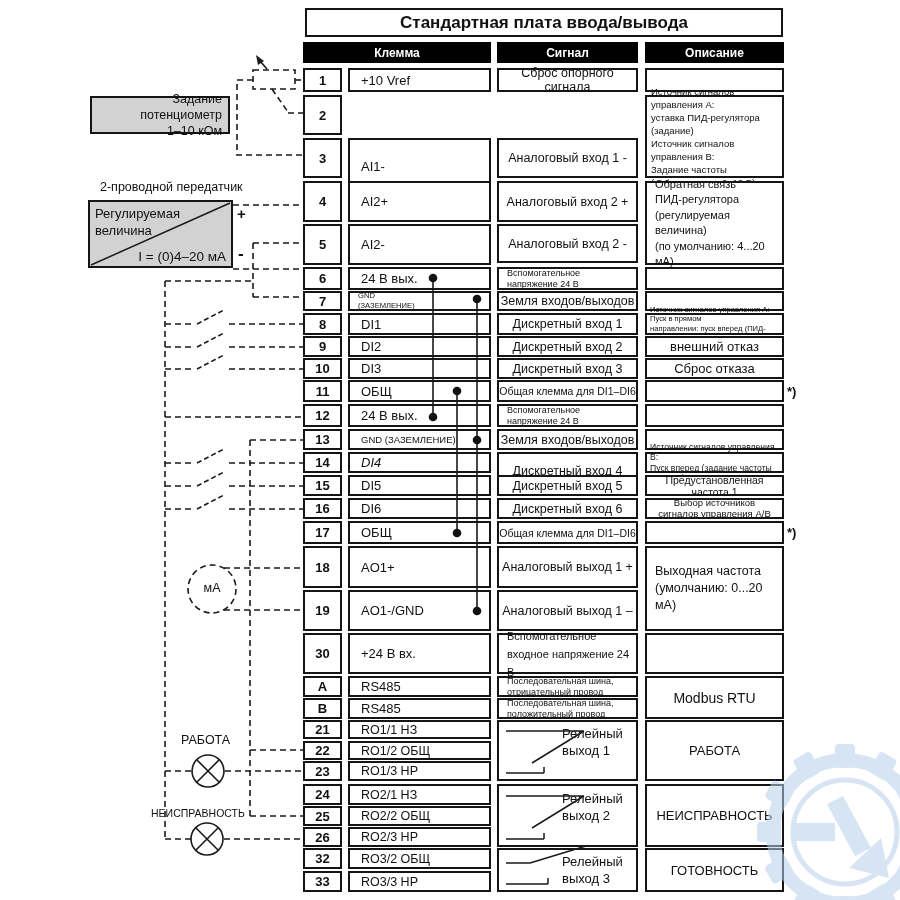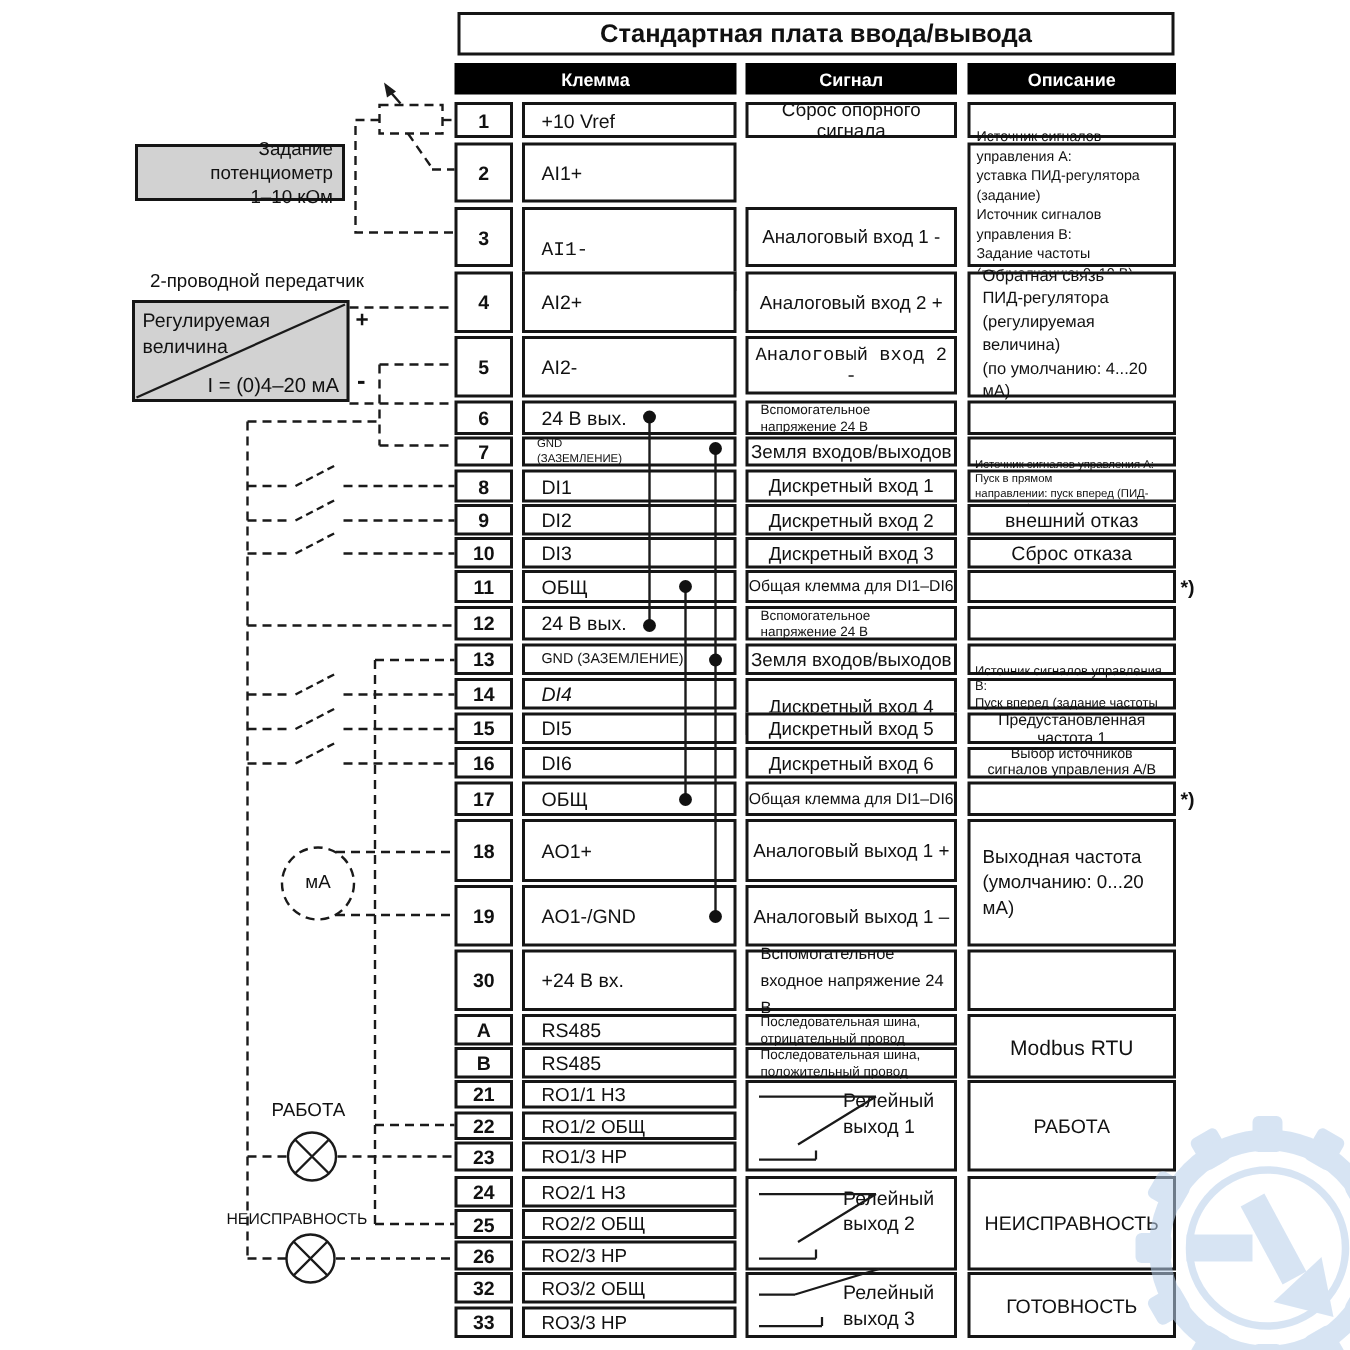--- a/index.html
+++ b/index.html
@@ -40,33 +40,32 @@
   <div class="box title">Стандартная плата ввода/вывода</div>
   <div class="hdr" style="left:303px;width:188px;">Клемма</div>
   <div class="hdr" style="left:497px;width:141px;">Сигнал</div>
   <div class="hdr" style="left:645px;width:139px;">Описание</div>
 
   <div class="box num" style="top:68px;height:24px;">1</div>
   <div class="box lbl" style="top:68px;height:24px;">+10 Vref</div>
   <div class="box sig" style="top:68px;height:24px;">Сброс опорного сигнала</div>
 
   <div class="box num" style="top:95px;height:40px;">2</div>
-  <div class="box lbl" style="top:95px;height:40px;">AI1+</div>
 
   <div class="box num" style="top:138px;height:40px;">3</div>
-  <div class="box lbl" style="top:138px;height:56px;font-family:Liberation Mono, monospace;">AI1-</div>
+  <div class="box lbl" style="top:138px;height:56px;">AI1-</div>
   <div class="box sig" style="top:138px;height:40px;">Аналоговый вход 1 -</div>
 
   <div class="box num" style="top:181px;height:41px;">4</div>
   <div class="box lbl" style="top:181px;height:41px;">AI2+</div>
   <div class="box sig" style="top:181px;height:41px;">Аналоговый вход 2 +</div>
 
   <div class="box num" style="top:224px;height:41px;">5</div>
   <div class="box lbl" style="top:224px;height:41px;">AI2-</div>
-  <div class="box sig" style="top:224px;height:39px;font-family:Liberation Mono, monospace;">Аналоговый вход 2 -</div>
+  <div class="box sig" style="top:224px;height:39px;">Аналоговый вход 2 -</div>
 
   <div class="box num" style="top:267px;height:23px;">6</div>
   <div class="box lbl" style="top:267px;height:23px;">24 В вых.</div>
   <div class="box sig la s9 ml" style="top:267px;height:23px;">Вспомогательное
 напряжение 24 В</div>
 
   <div class="box num" style="top:291px;height:20px;">7</div>
   <div class="box lbl s8 ml" style="top:291px;height:20px;padding-left:8px;">GND
 (ЗАЗЕМЛЕНИЕ)</div>
   <div class="box sig" style="top:291px;height:20px;">Земля входов/выходов</div>

